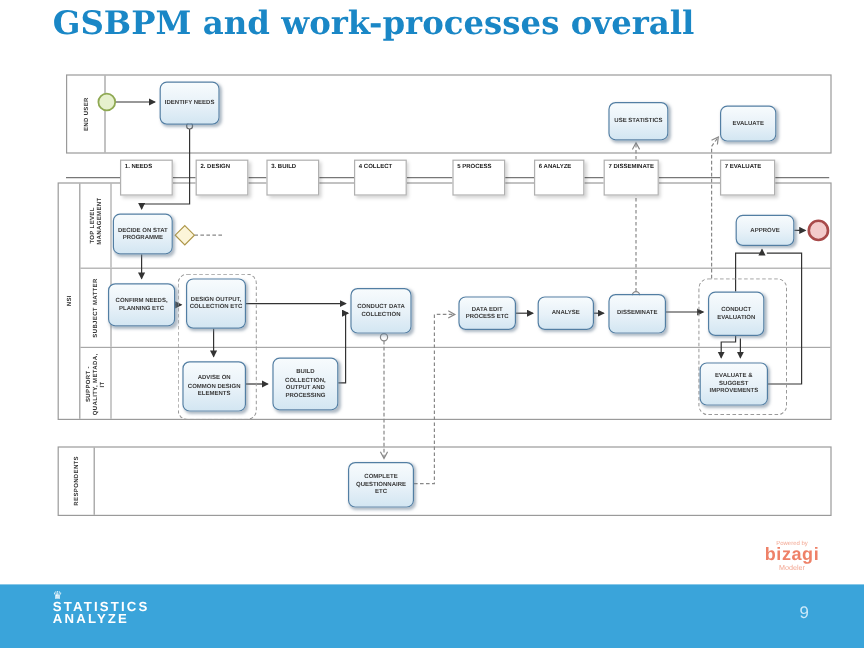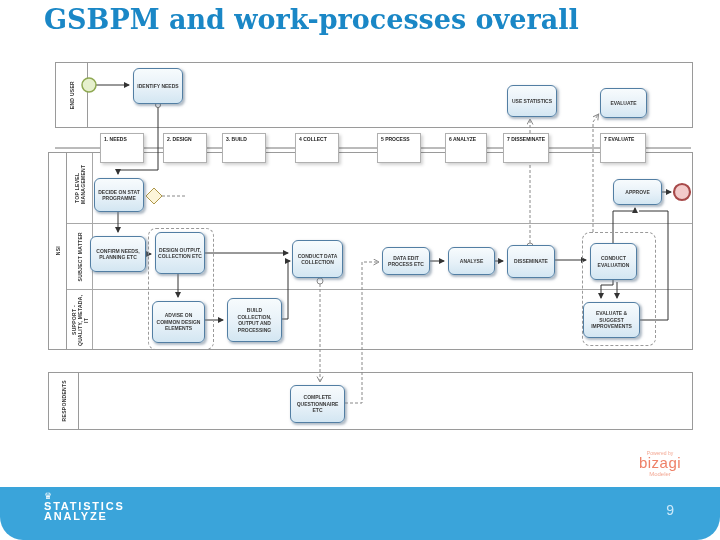--- a/index.html
+++ b/index.html
@@ -1,17 +1,17 @@
 <!DOCTYPE html>
 <html><head>
 <meta charset="utf-8">
 <style>
   html,body { margin:0; padding:0; }
   body { font-family:"Liberation Sans", sans-serif; }
-  .slide { position:relative; width:720px; height:540px; background:#ffffff; overflow:hidden;border-radius:23px; }
+  .slide { position:relative; width:720px; height:540px; background:#ffffff; overflow:hidden; }
 
   .title { position:absolute; left:44px; top:4px; margin:0; font-family:"DejaVu Serif", serif;
            font-weight:bold; font-size:27px; color:#1a87c6; letter-spacing:0px; }
 
   .diagram { position:absolute; left:45px; top:58px; width:655px; height:380px; }
 
   
   .pool { position:absolute; border:1px solid #9a9a9a; background:#fff; box-sizing:border-box; display:flex; z-index:1; }
   .labelcol { display:flex; align-items:center; justify-content:center; border-right:1px solid #9a9a9a; box-sizing:border-box; }
   .pool-enduser { left:10px; top:4px; width:638px; height:66px; }
@@ -46,21 +46,21 @@
 
   
   .task { position:absolute; display:flex; align-items:center; justify-content:center; text-align:center;
           font-size:5px; font-weight:bold; color:#3a3a3a; line-height:6.5px; padding:1px 2px; box-sizing:border-box;
           background:linear-gradient(180deg,#f7fbfd 0%,#e7f1f8 55%,#d3e6f2 100%);
           border:1px solid #527ea3; border-radius:6px; box-shadow:1.5px 1.5px 2.5px rgba(110,130,150,.55); z-index:3; }
 
   
   .bizagi { position:absolute; right:22px; top:450px; width:76px; text-align:center; color:#ee8168; z-index:1; }
   .bz-pow  { font-size:5px; color:#f3a894; line-height:6px; }
-  .bz-name { font-size:15px; font-weight:normal; line-height:14px; letter-spacing:.5px; }
+  .bz-name { font-size:15px; font-weight:bold; line-height:14px; letter-spacing:.5px; }
   .bz-prod { font-size:6px; color:#f3a894; line-height:8px; }
 
   
   .footer { position:absolute; left:0; top:487px; width:720px; height:53px; background:#3aa4da; }
   .dst { position:absolute; left:44px; top:5px; color:#ffffff; }
   .dst .crown { font-size:9px; line-height:9px; }
   .dst .l1, .dst .l2 { font-size:11px; font-weight:bold; letter-spacing:1.8px; line-height:10px; }
   .pageno { position:absolute; right:46px; top:15px; font-size:14px; color:#cde9f9; }
 </style>
 </head>

